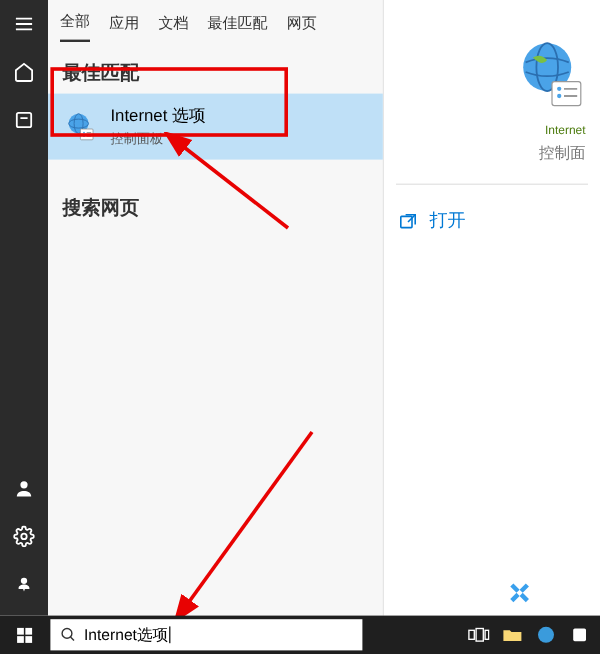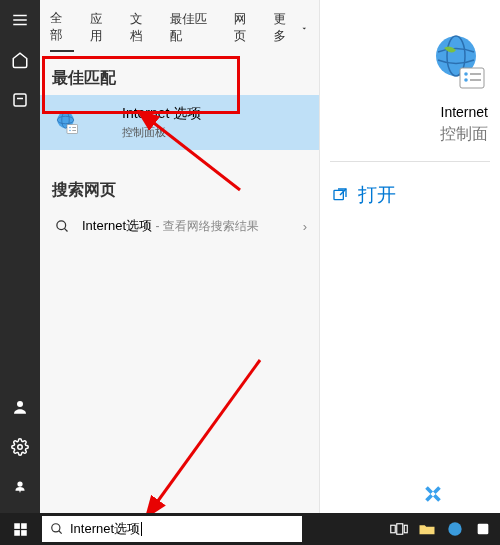--- a/index.html
+++ b/index.html
@@ -13,37 +13,37 @@
 
 .main { position: absolute; left: 40px; top: 0; right: 0; height: 513px; background: #f2f2f2; display: flex; }
 .left-panel { width: 280px; background: #f7f7f7; border-right: 1px solid #e5e5e5; padding-top: 6px; }
 .tabs { display: flex; align-items: center; padding: 4px 10px 10px 10px; font-size: 12.5px; color: #333; gap: 16px; }
 .tab { cursor: pointer; padding-bottom: 6px; }
 .tab.active { border-bottom: 2px solid #333; font-weight: 500; }
 .tab-more { display: flex; align-items: center; gap: 3px; }
 
 .section-label { font-size: 16px; color: #333; font-weight: 600; padding: 6px 12px 6px 12px; }
 
-.best-match { display: flex; align-items: center; padding: 10px 12px; background: #bfe0f7; cursor: pointer; position: relative; gap: 30px; }
+.best-match { display: flex; align-items: center; padding: 10px 12px; background: #bfe0f7; cursor: pointer; position: relative; }
 .best-match-icon { width: 30px; height: 30px; display: flex; align-items: center; justify-content: center; margin-right: 10px; }
 .best-match-text .title { font-size: 14px; color: #000; }
 .best-match-text .sub { font-size: 11px; color: #555; margin-top: 2px; }
 
 .search-web-item { display: flex; align-items: center; padding: 10px 12px; cursor: pointer; }
 .search-web-item .sicon { width: 20px; display: flex; justify-content: center; color: #333; margin-right: 10px; }
 .search-web-item .stext { font-size: 13px; color: #000; flex: 1; }
 .search-web-item .stext .gray { color: #888; font-size: 12px; }
 .search-web-item .chev { color: #888; font-size: 13px; }
 
 .right-panel { flex: 1; background: #fff; padding: 20px 10px; overflow: hidden; }
 .preview-icon { width: 64px; height: 64px; margin: 10px auto 10px auto; display: block; }
-.preview-title { font-size: 14px; text-align: right; color: #000000; padding-right: 2px; }
-.preview-sub { font-size: 16px; text-align: right; color: #777; margin-top: 4px; padding-right: 2px; }
+.preview-title { font-size: 10px; text-align: right; color: #4d7c0f; padding-right: 2px; }
+.preview-sub { font-size: 13px; text-align: right; color: #777; margin-top: 4px; padding-right: 2px; }
 .divider { border: none; border-top: 1px solid #e0e0e0; margin: 16px 0; }
-.action-row { display: flex; align-items: center; gap: 10px; font-size: 19px; color: #0078d4; cursor: pointer; padding: 4px 2px; }
+.action-row { display: flex; align-items: flex-end; gap: 10px; font-size: 15px; color: #0078d4; cursor: pointer; padding: 4px 2px; }
 .action-row svg { width: 16px; height: 16px; }
 
 .highlight-box { position: absolute; border: 3px solid #e80202; pointer-events: none; }
 .hb1 { left: 42px; top: 56px; width: 198px; height: 58px; }
 .hb2 { left: 42px; top: 514px; width: 120px; height: 28px; }
 
 .arrow { position: absolute; pointer-events: none; }
 
 .taskbar { position: absolute; left: 0; bottom: 0; width: 100%; height: 32px; background: #1f1f1f; display: flex; align-items: center; }
 .start-btn { width: 40px; height: 32px; display: flex; align-items: center; justify-content: center; color: #fff; cursor: pointer; }
@@ -106,26 +106,20 @@
 </div>
 
 <div class="main">
   <div class="left-panel">
     <div class="tabs">
       <span class="tab active">全部</span>
       <span class="tab">应用</span>
       <span class="tab">文档</span>
       <span class="tab">最佳匹配</span>
       <span class="tab">网页</span>
-      <span class="tab tab-more">
-          <span>更多</span>
-          <svg width="9" height="9" viewBox="0 0 24 24" fill="currentColor">
-            <path d="M7 10l5 5 5-5z"></path>
-          </svg>
-        </span>
     </div>
 
     <div class="section-label">最佳匹配</div>
     <div class="best-match">
       <div class="best-match-icon">
         <svg viewBox="0 0 40 40">
             <circle cx="18" cy="16" r="11" fill="#4aa3e8"></circle>
             <ellipse cx="18" cy="16" rx="11" ry="5" fill="none" stroke="#2b6fb0" stroke-width="1"></ellipse>
             <ellipse cx="18" cy="16" rx="5" ry="11" fill="none" stroke="#2b6fb0" stroke-width="1"></ellipse>
             <rect x="20" y="22" width="14" height="12" rx="1" fill="#fff" stroke="#888" stroke-width="0.8"></rect>
@@ -135,30 +129,20 @@
             <line x1="27" y1="30" x2="32" y2="30" stroke="#888"></line>
           </svg>
       </div>
       <div class="best-match-text">
         <div class="title">Internet 选项</div>
         <div class="sub">控制面板</div>
       </div>
     </div>
 
     <div class="section-label" style="margin-top:24px">搜索网页</div>
-    <div class="search-web-item">
-      <div class="sicon">
-        <svg width="15" height="15" viewBox="0 0 24 24" fill="none" stroke="currentColor" stroke-width="2">
-            <circle cx="10" cy="10" r="7"></circle>
-            <line x1="20" y1="20" x2="15" y2="15"></line>
-          </svg>
-      </div>
-      <div class="stext"><span>Internet选项</span><span class="gray"> - 查看网络搜索结果</span></div>
-      <div class="chev">›</div>
-    </div>
   </div>
 
   <div class="right-panel">
     <svg class="preview-icon" viewBox="0 0 64 64" style="margin-left:auto;margin-right:0;display:block;">
       <circle cx="30" cy="26" r="20" fill="#4aa3e8"></circle>
       <path d="M12 22 Q30 15 48 22 M12 30 Q30 37 48 30" stroke="#2b6fb0" stroke-width="1.5" fill="none"></path>
       <ellipse cx="30" cy="26" rx="9" ry="20" fill="none" stroke="#2b6fb0" stroke-width="1.5"></ellipse>
       <path d="M18 18 q6 -4 12 2 q-4 6 -12 -2" fill="#7bc043"></path>
       <rect x="34" y="38" width="24" height="20" rx="2" fill="#fff" stroke="#999"></rect>
       <circle cx="40" cy="44" r="1.8" fill="#4aa3e8"></circle>

